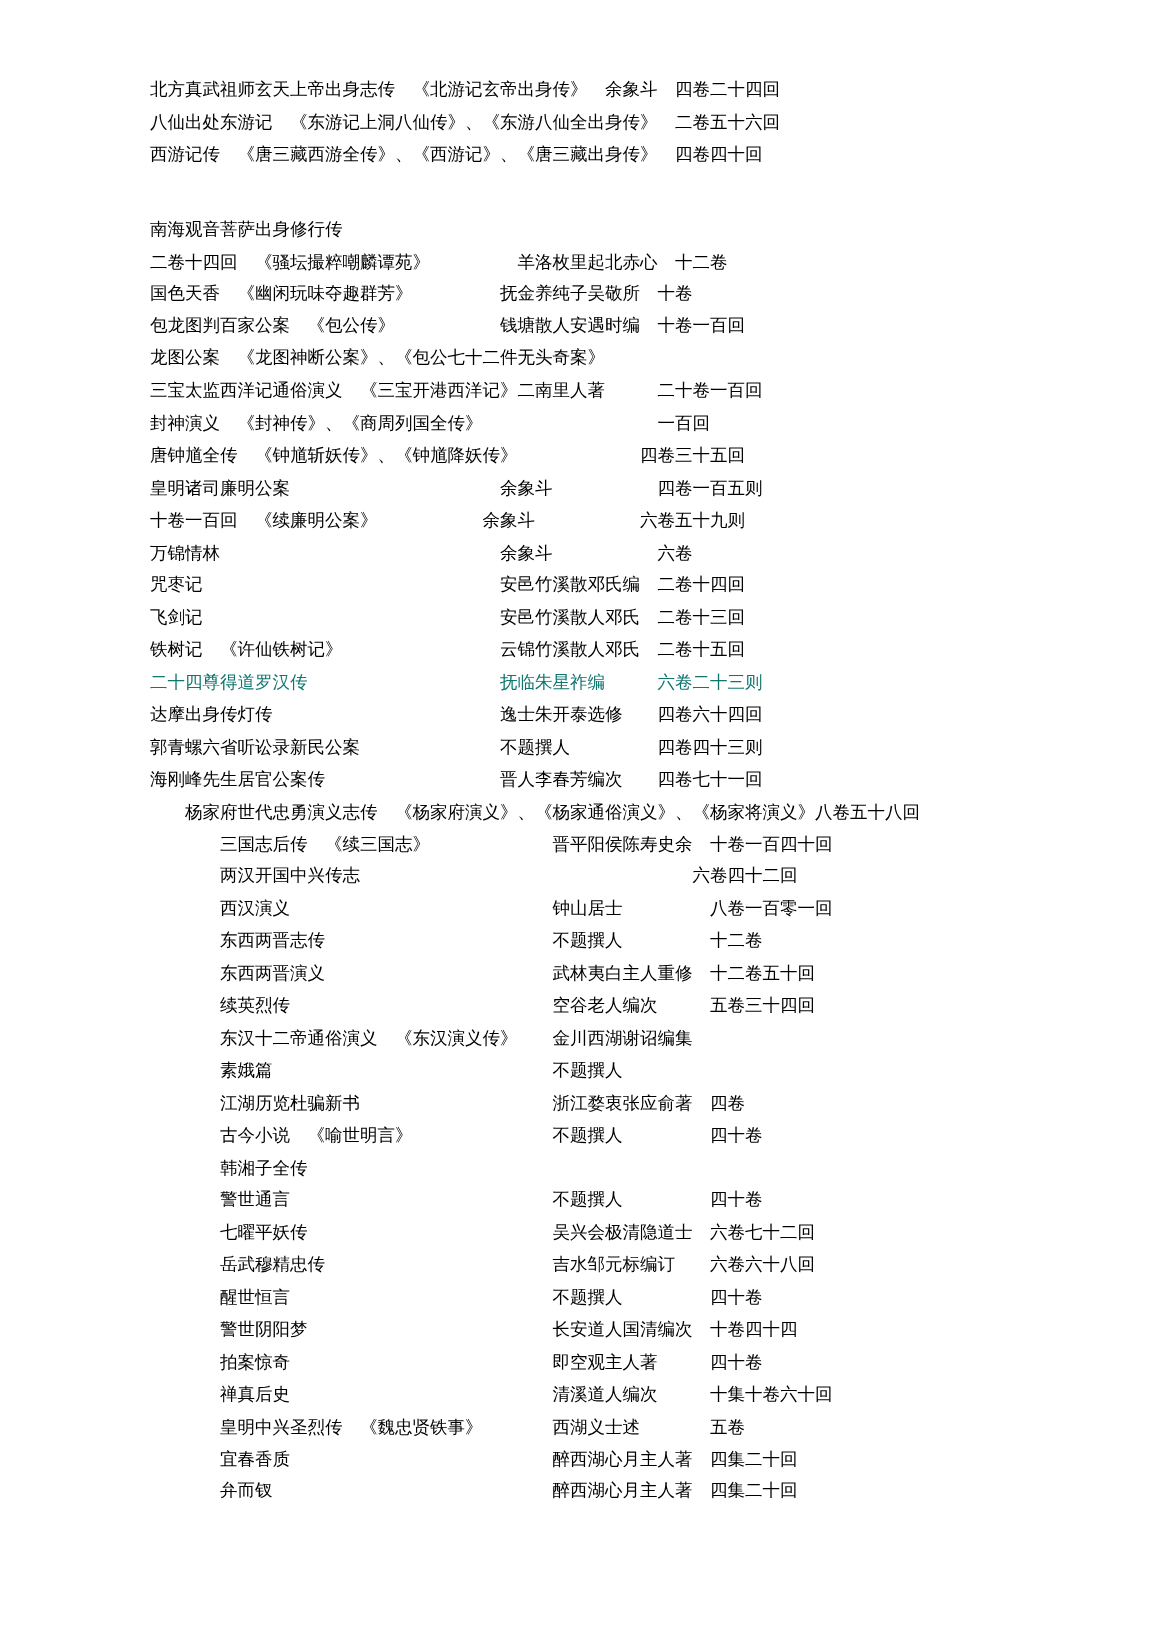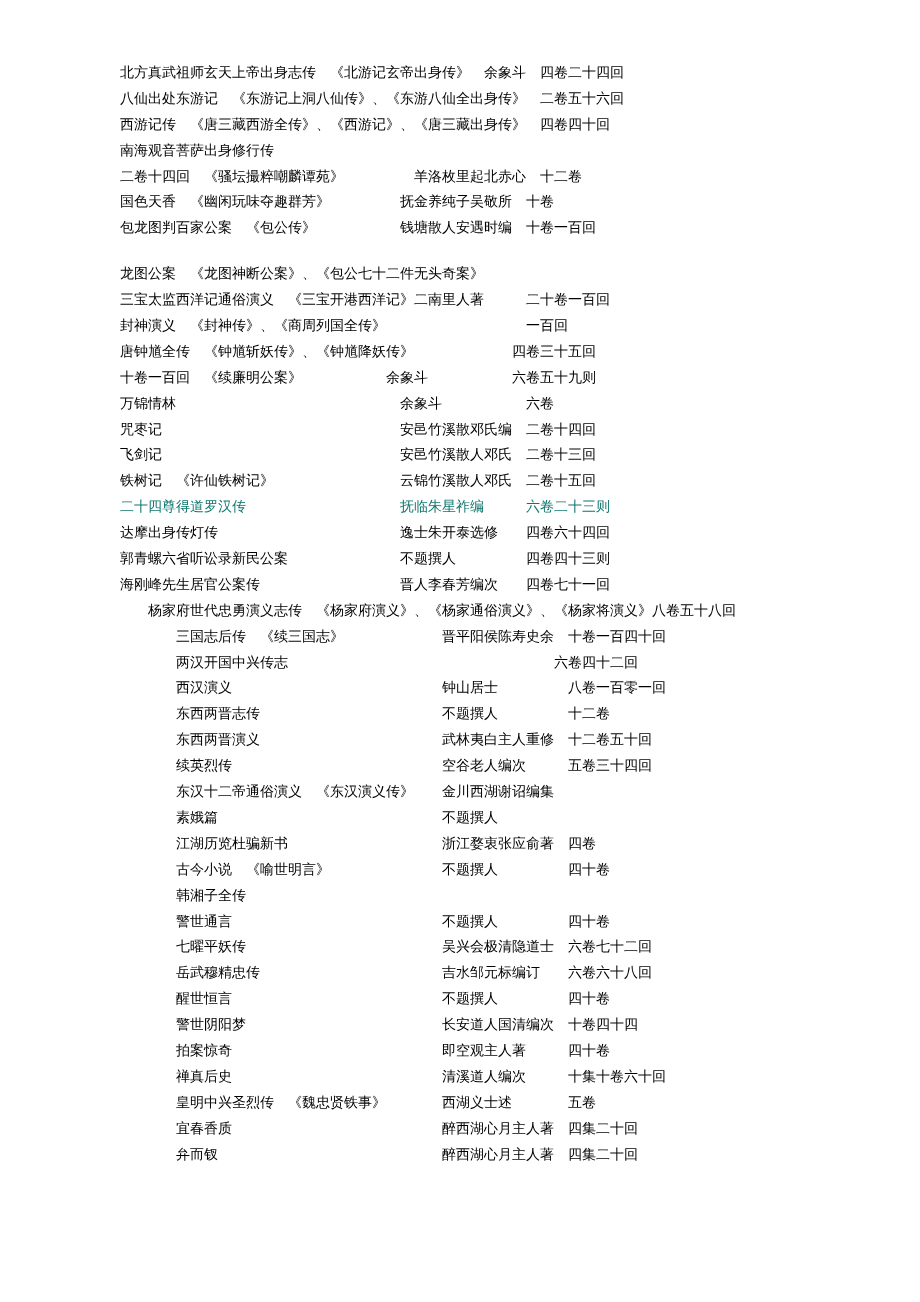--- a/index.html
+++ b/index.html
@@ -21,28 +21,29 @@
       width: 100%;
     }
   </style>
 </head>
 <body>
 
 <div class="content-area">
 <div style="display: block; line-height: 1.85; font-size: 14px; font-family: SimSun, 宋体, serif; color: rgb(0, 0, 0);"><span>北方真武祖师玄天上帝出身志传　《北游记玄帝出身传》　余象斗　四卷二十四回</span></div>
     <div style="display: block; line-height: 1.85; font-size: 14px; font-family: SimSun, 宋体, serif; color: rgb(0, 0, 0);"><span>八仙出处东游记　《东游记上洞八仙传》、《东游八仙全出身传》　二卷五十六回</span></div>
     <div style="display: block; line-height: 1.85; font-size: 14px; font-family: SimSun, 宋体, serif; color: rgb(0, 0, 0);"><span>西游记传　《唐三藏西游全传》、《西游记》、《唐三藏出身传》　四卷四十回</span></div>
-    <div style="display: block; line-height: 1.85; font-size: 14px; font-family: SimSun, 宋体, serif; color: rgb(0, 0, 0);"><span>南海观音菩萨出身修行传</span></div>
+    <div style="display: block; line-height: 1.85; font-size: 14px; font-family: SimSun, 宋体, serif; color: rgb(0, 0, 0); margin-top: 34px;"><span>南海观音菩萨出身修行传</span></div>
     <div style="display: block; line-height: 1.85; font-size: 14px; font-family: SimSun, 宋体, serif; color: rgb(0, 0, 0);"><span>二卷十四回　《骚坛撮粹嘲麟谭苑》　　　　　羊洛枚里起北赤心　十二卷</span></div>
     <div style="display: block; line-height: 1.85; font-size: 14px; font-family: SimSun, 宋体, serif; color: rgb(0, 0, 0);"><span>国色天香　《幽闲玩味夺趣群芳》　　　　　抚金养纯子吴敬所　十卷</span></div>
     <div style="display: block; line-height: 1.85; font-size: 14px; font-family: SimSun, 宋体, serif; color: rgb(0, 0, 0);"><span>包龙图判百家公案　《包公传》　　　　　　钱塘散人安遇时编　十卷一百回</span></div>
-    <div style="display: block; line-height: 1.85; font-size: 14px; font-family: Liberation Sans, sans-serif; color: rgb(0, 0, 0); margin-top: 20px;"><span>龙图公案　《龙图神断公案》、《包公七十二件无头奇案》</span></div>
+    <div style="display: block; line-height: 1.85; font-size: 14px; font-family: Liberation Mono, monospace; color: rgb(0, 0, 0);"><span>龙图公案　《龙图神断公案》、《包公七十二件无头奇案》</span></div>
     <div style="display: block; line-height: 1.85; font-size: 14px; font-family: SimSun, 宋体, serif; color: rgb(0, 0, 0);"><span>三宝太监西洋记通俗演义　《三宝开港西洋记》二南里人著　　　二十卷一百回</span></div>
     <div style="display: block; line-height: 1.85; font-size: 14px; font-family: SimSun, 宋体, serif; color: rgb(0, 0, 0);"><span>封神演义　《封神传》、《商周列国全传》　　　　　　　　　　一百回</span></div>
     <div style="display: block; line-height: 1.85; font-size: 14px; font-family: SimSun, 宋体, serif; color: rgb(0, 0, 0);"><span>唐钟馗全传　《钟馗斩妖传》、《钟馗降妖传》　　　　　　　四卷三十五回</span></div>
+    <div style="display: block; line-height: 1.85; font-size: 14px; font-family: SimSun, 宋体, serif; color: rgb(0, 0, 0);"><span>皇明诸司廉明公案　　　　　　　　　　　　余象斗　　　　　　四卷一百五则</span></div>
     <div style="display: block; line-height: 1.85; font-size: 14px; font-family: SimSun, 宋体, serif; color: rgb(0, 0, 0);"><span>十卷一百回　《续廉明公案》　　　　　　余象斗　　　　　　六卷五十九则</span></div>
     <div style="display: block; line-height: 1.85; font-size: 14px; font-family: SimSun, 宋体, serif; color: rgb(0, 0, 0);"><span>万锦情林　　　　　　　　　　　　　　　　余象斗　　　　　　六卷</span></div>
     <div style="display: block; line-height: 1.85; font-size: 14px; font-family: SimSun, 宋体, serif; color: rgb(0, 0, 0);"><span>咒枣记　　　　　　　　　　　　　　　　　安邑竹溪散邓氏编　二卷十四回</span></div>
     <div style="display: block; line-height: 1.85; font-size: 14px; font-family: SimSun, 宋体, serif; color: rgb(0, 0, 0);"><span>飞剑记　　　　　　　　　　　　　　　　　安邑竹溪散人邓氏　二卷十三回</span></div>
     <div style="display: block; line-height: 1.85; font-size: 14px; font-family: SimSun, 宋体, serif; color: rgb(0, 0, 0);"><span>铁树记　《许仙铁树记》　　　　　　　　　云锦竹溪散人邓氏　二卷十五回</span></div>
     <div style="display: block; line-height: 1.85; font-size: 14px; font-family: SimSun, 宋体, serif; color: #0f766e;"><span>二十四尊得道罗汉传　　　　　　　　　　　抚临朱星祚编　　　六卷二十三则</span></div>
     <div style="display: block; line-height: 1.85; font-size: 14px; font-family: SimSun, 宋体, serif; color: rgb(0, 0, 0);"><span>达摩出身传灯传　　　　　　　　　　　　　逸士朱开泰选修　　四卷六十四回</span></div>
     <div style="display: block; line-height: 1.85; font-size: 14px; font-family: SimSun, 宋体, serif; color: rgb(0, 0, 0);"><span>郭青螺六省听讼录新民公案　　　　　　　　不题撰人　　　　　四卷四十三则</span></div>
     <div style="display: block; line-height: 1.85; font-size: 14px; font-family: SimSun, 宋体, serif; color: rgb(0, 0, 0);"><span>海刚峰先生居官公案传　　　　　　　　　　晋人李春芳编次　　四卷七十一回</span></div>
     <div style="display: block; line-height: 1.85; font-size: 14px; font-family: SimSun, 宋体, serif; color: rgb(0, 0, 0); padding-left: 2em;"><span>杨家府世代忠勇演义志传　《杨家府演义》、《杨家通俗演义》、《杨家将演义》八卷五十八回</span></div>

